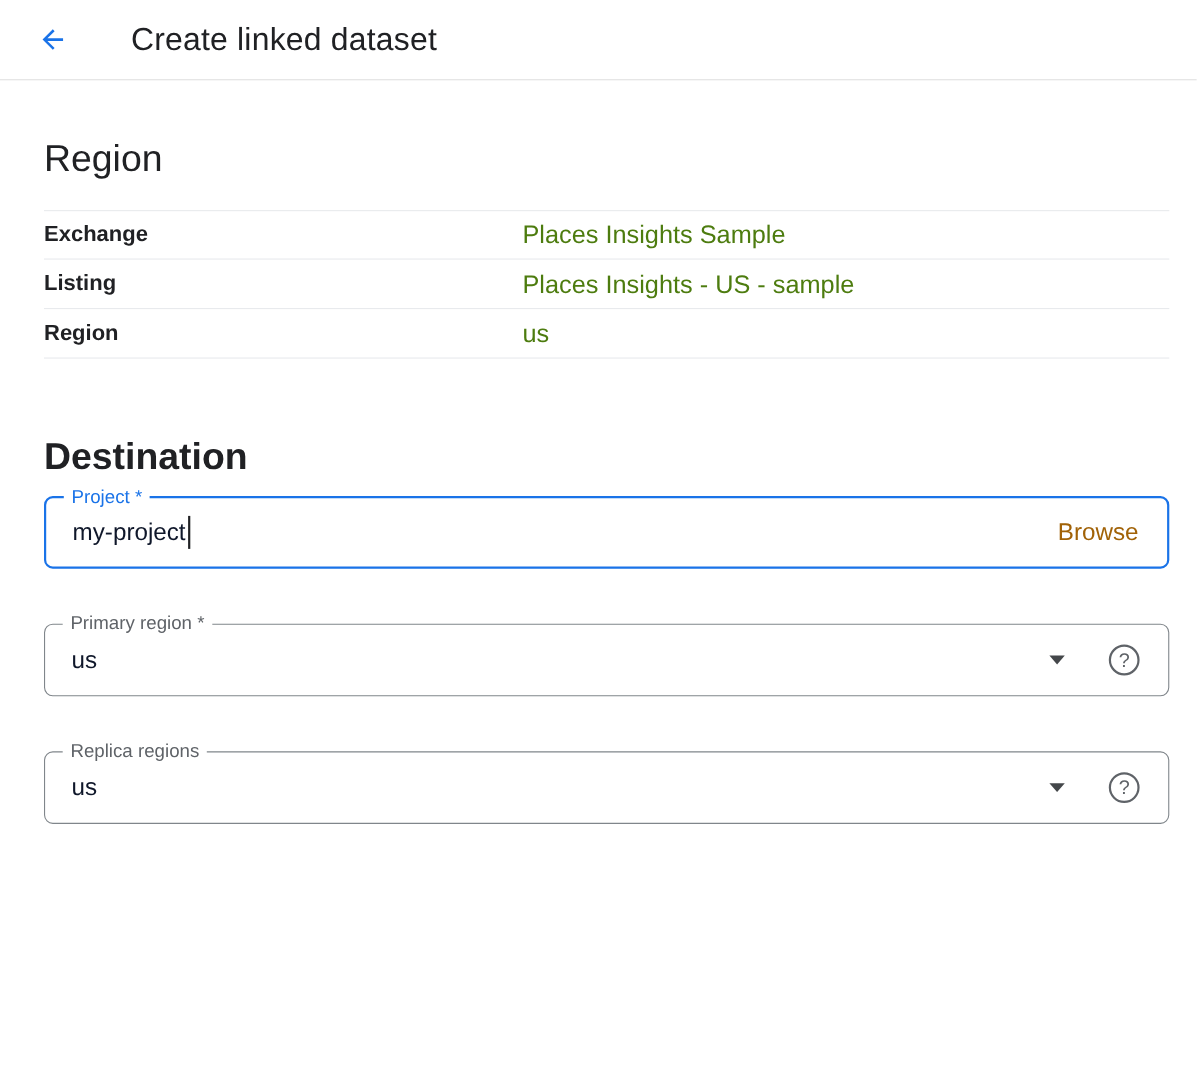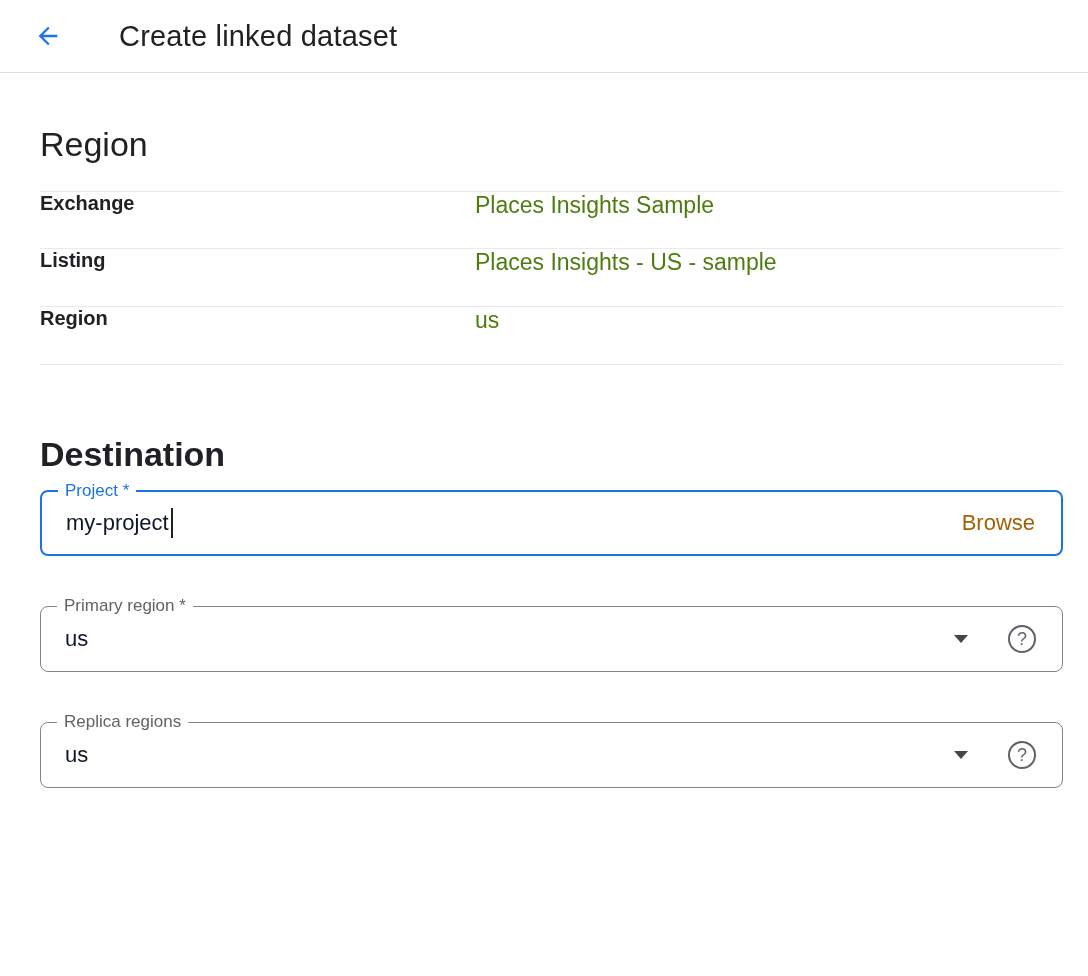--- a/index.html
+++ b/index.html
@@ -48,21 +48,22 @@
     font-weight: 400;
     color: #202124;
   }
   .section-title.source { margin-top: 52px; }
   .section-title.destination { margin-top: 70px; font-weight: bold; }
 
   
   .src-table { margin-top: 27px; }
   .src-row {
     display: flex;
-    height: 58px;
+    align-items: center;
+    height: 45px;
     border-bottom: 1px solid #e8eaed;
   }
   .src-row:first-child { border-top: 1px solid #e8eaed; }
   .src-label {
     width: 435px;
     font-size: 20px;
     font-weight: 700;
     color: #202124;
   }
   .src-value {

